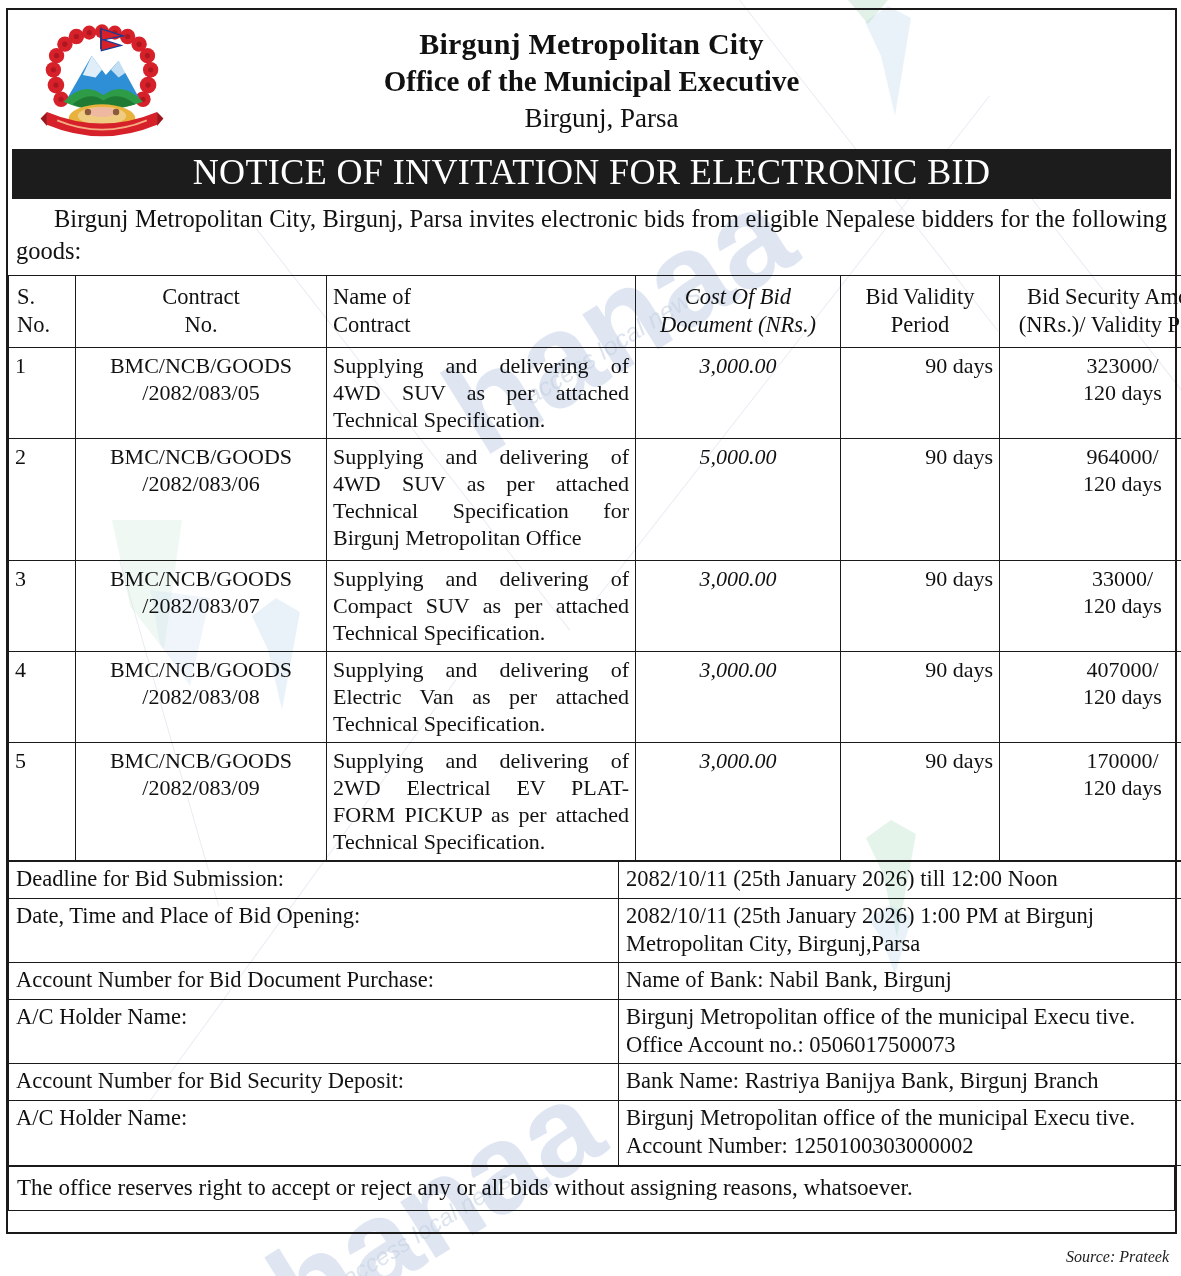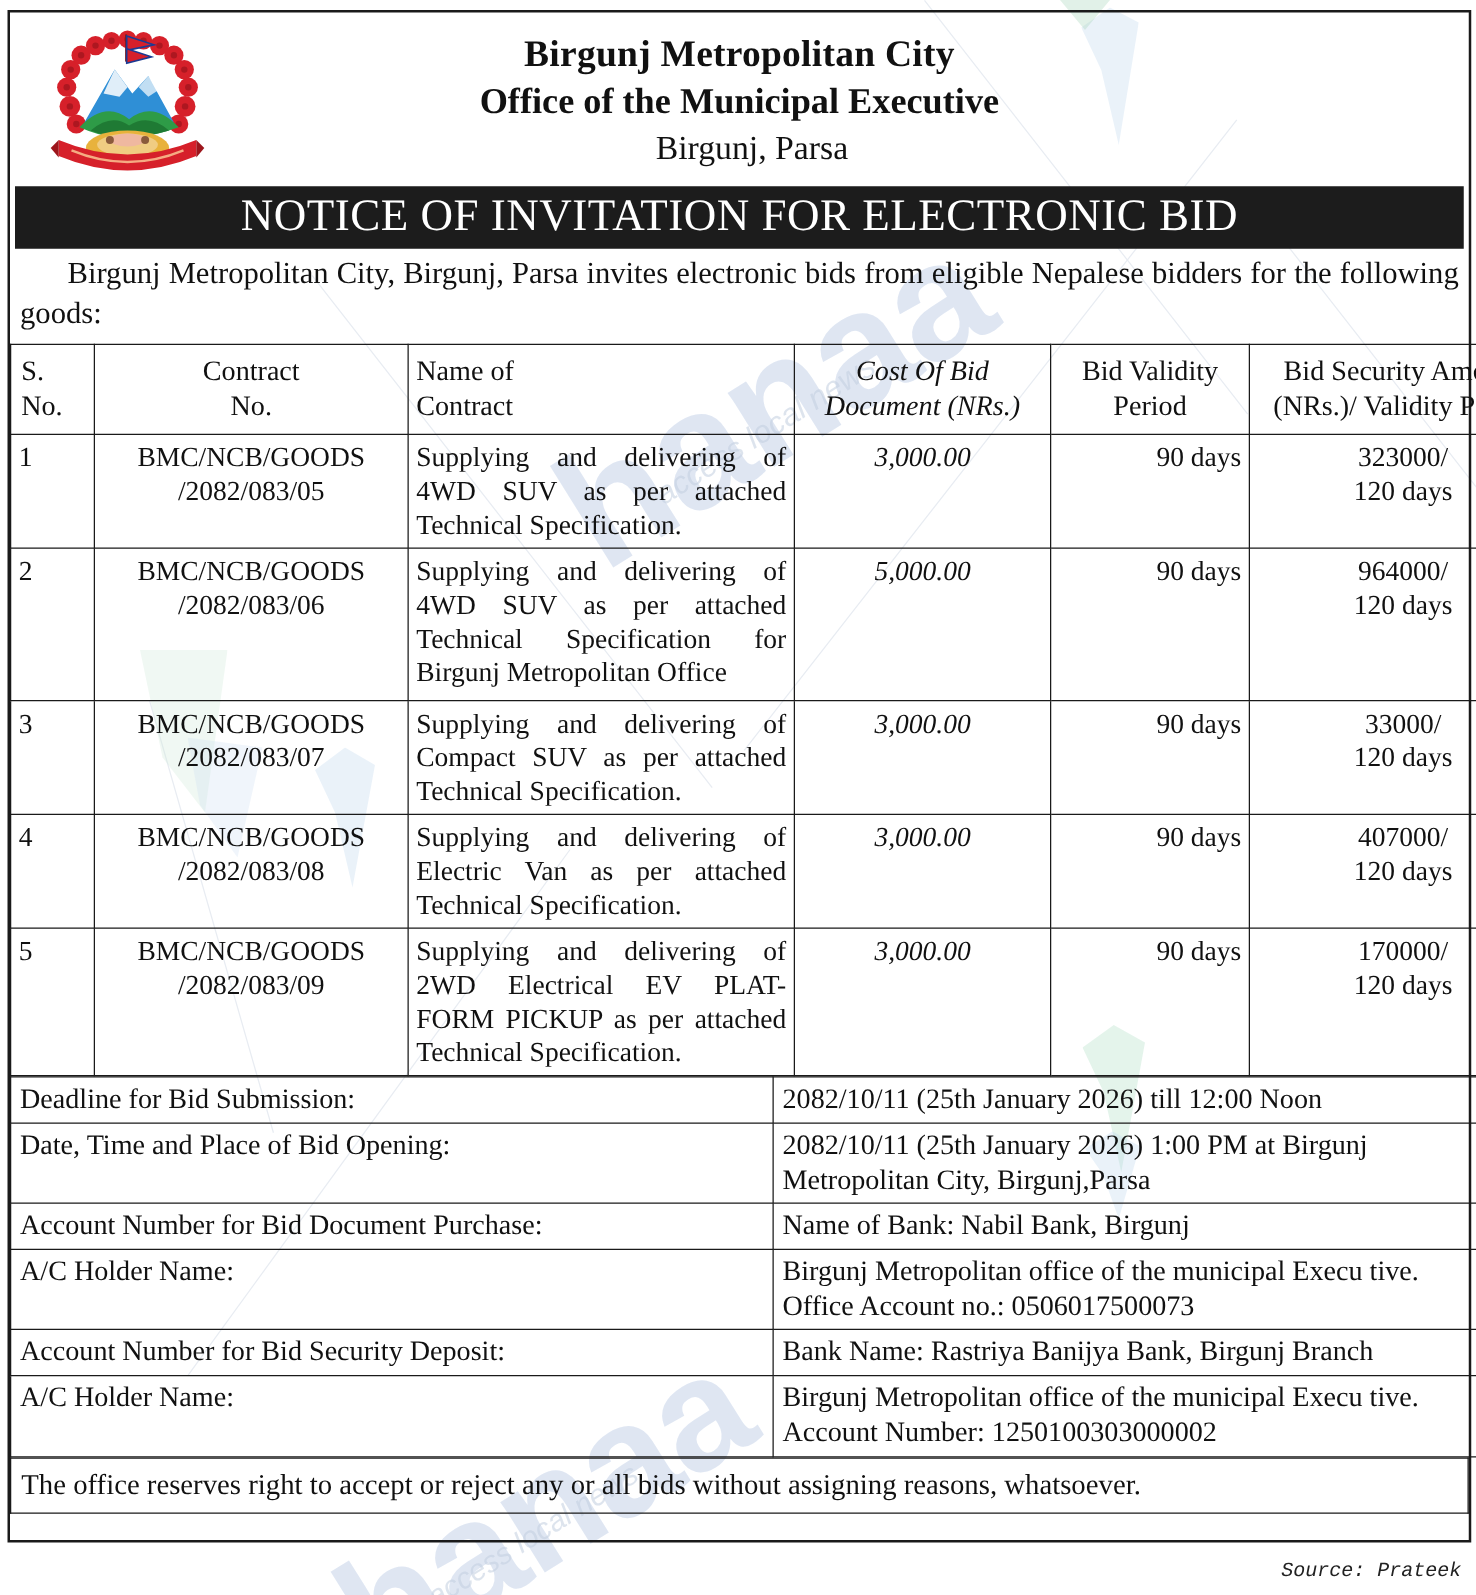--- a/index.html
+++ b/index.html
@@ -200,21 +200,21 @@
     border: 1px solid #1a1a1a;
     padding: 7px 8px 9px 8px;
     line-height: 1.2;
   }
 
   
   .source {
     position: absolute;
     right: 12px;
     top: 1248px;
-    font-family: Liberation Mono, monospace;
+    font-family: Liberation Serif, serif;
     font-style: italic;
     font-size: 16px;
     color: #222222;
     z-index: 3;
   }
 </style>
 </head>
 <body>
 
 <div class="wm-layer">

